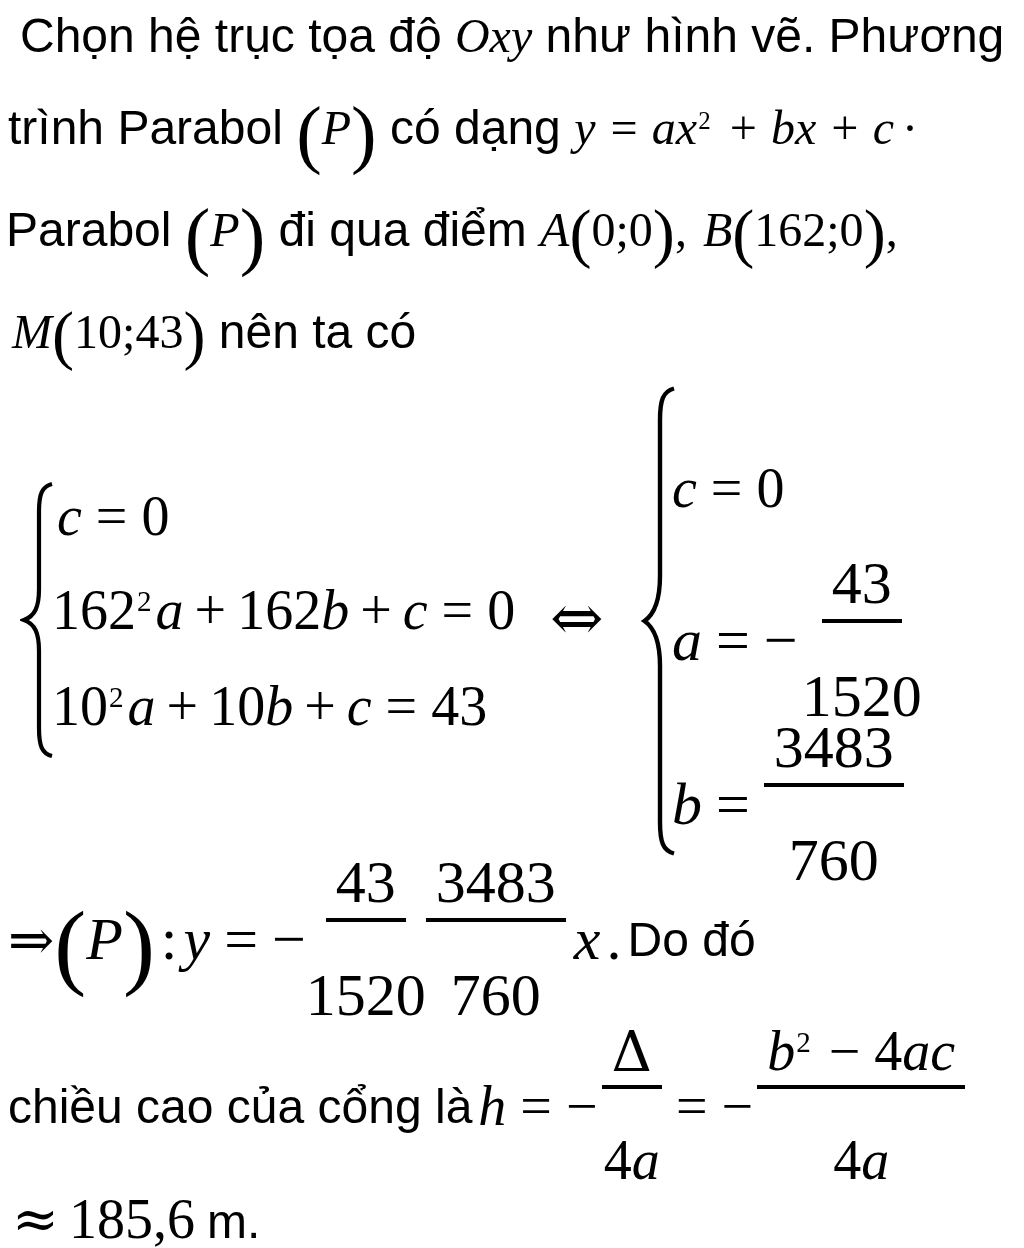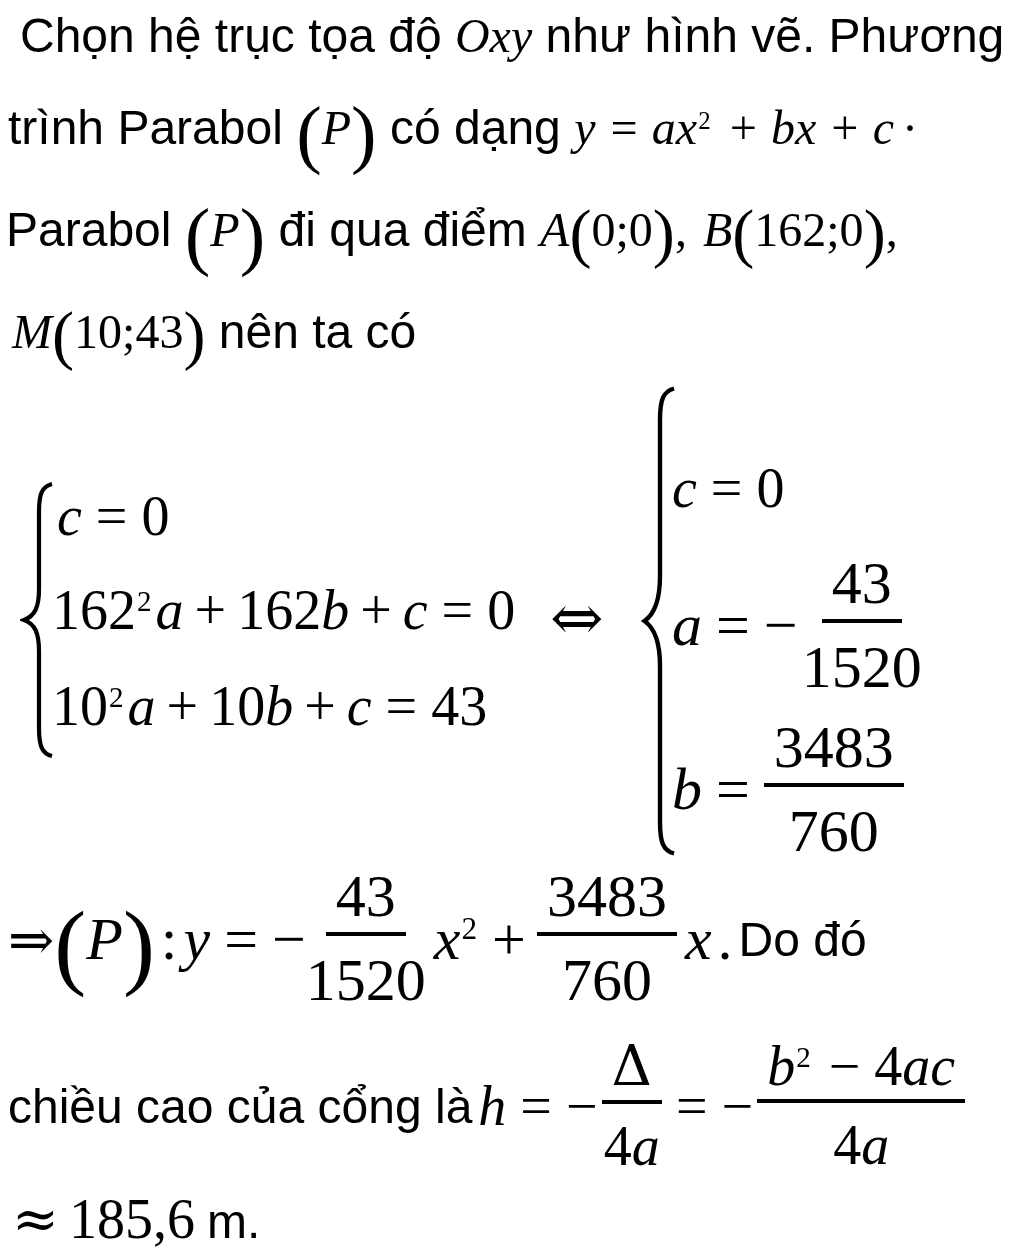--- a/index.html
+++ b/index.html
@@ -37,21 +37,21 @@
 
   .rel { margin: 0 14px; }
   .plus { margin: 0 11px; }
   .tight { margin: 0 6px; }
 
   .sysrow { position: absolute; white-space: nowrap; font-size: 56px; line-height: 1.1; }
   .flexrow { position: absolute; display: flex; align-items: center; white-space: nowrap; font-size: 60px; }
 
   .frac { display: inline-flex; flex-direction: column; align-items: center; vertical-align: middle; line-height: 1.06; }
   .frac .fn { border-bottom: 4px solid #000; padding: 0 10px 3px 10px; text-align: center; }
-  .frac .fd { padding-top: 13px; text-align: center; }
+  .frac .fd { padding-top: 7px; text-align: center; margin-top: 35px; }
 
   .brace { position: absolute; }
   .cdot { margin-left: 8px; }
 </style>
 </head>
 <body>
 
 <div class="page">
 
   <div class="line" style="top:8px; left:20px;">
@@ -117,21 +117,20 @@
       </div>
     </div>
   </div>
 
   <div class="flexline m60" style="top:866px; left:8px; height:146px;">
     <span><span class="sym" style="font-size:0.92em;">⇒</span><span class="bigp">(</span><span class="mi">P</span><span class="bigp">)</span><span class="mn tight">:</span><span class="mi">y</span><span class="mn rel">=</span><span class="mn">−</span></span>
     <span class="frac">
         <span class="fn mn">43</span>
         <span class="fd mn">1520</span>
       </span>
-    <span><span class="mi" style="margin-left:8px;">x</span><sup class="s">2</sup><span class="mn plus">+</span></span>
     <span class="frac">
         <span class="fn mn">3483</span>
         <span class="fd mn">760</span>
       </span>
     <span><span class="mi" style="margin-left:8px;">x</span><span class="mn tight">.</span></span>
     <span class="vn">Do đó</span>
   </div>
 
   <div class="flexline m56" style="top:1032px; left:8px; height:148px;">
     <span class="vn">chiều cao của cổng là </span>

